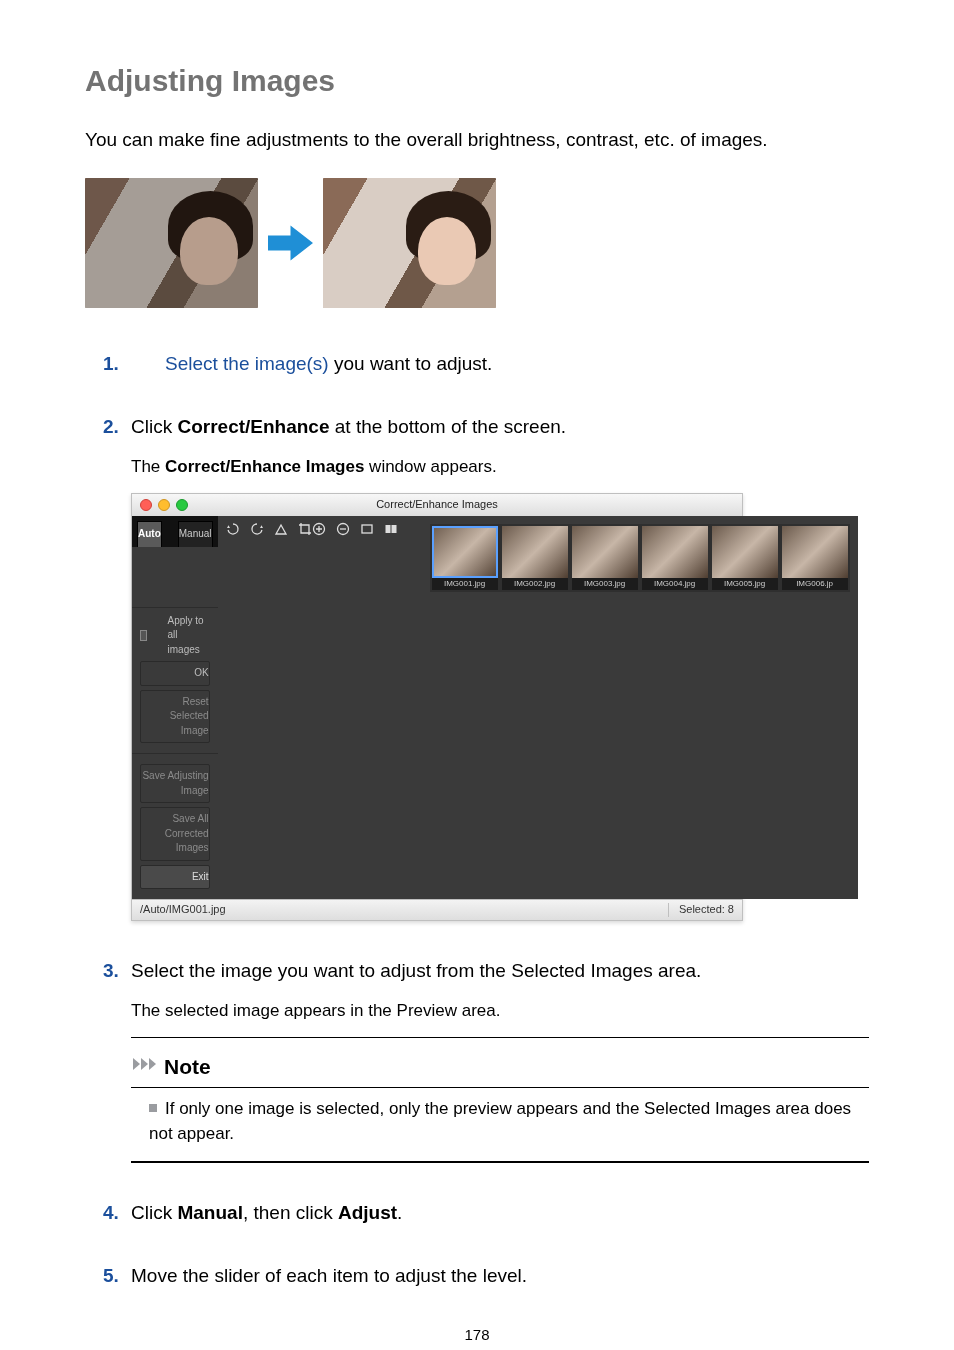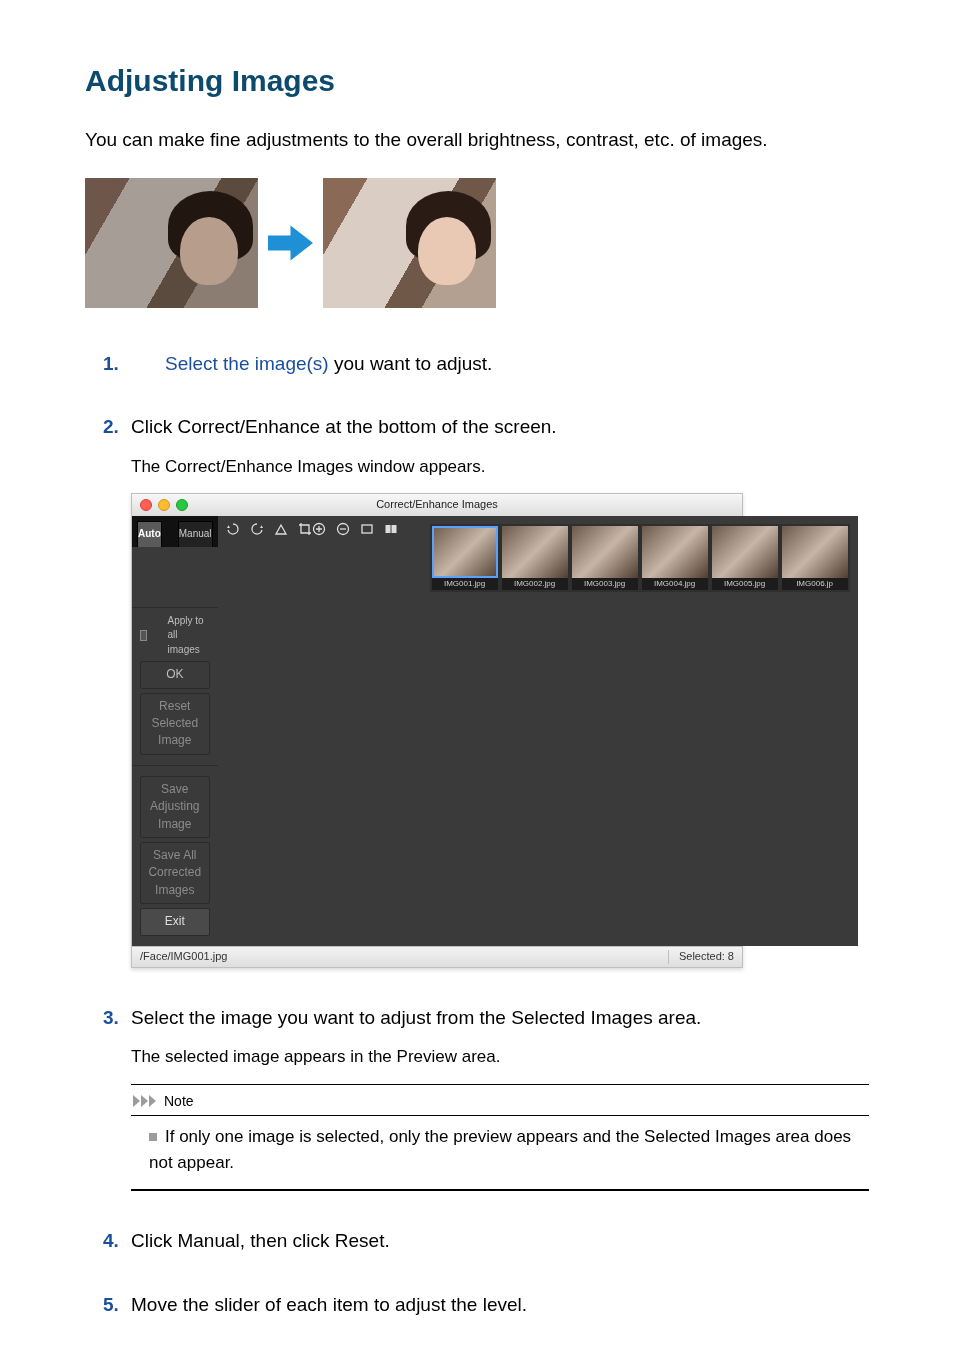--- a/index.html
+++ b/index.html
@@ -1,55 +1,55 @@
 <!DOCTYPE html>
 <html><head>
 <meta charset="utf-8">
 <style>
 html,body{margin:0;padding:0;background:#fff;font-family:Arial,Helvetica,sans-serif;color:#000;font-size:19px;}
 .page{width:954px;margin:0 auto;padding:64px 85px 40px 85px;box-sizing:border-box;}
-h1{color:#0c4a6e;font-size:30px;font-weight:bold;margin:0 0 28px 0;}
+h1{color:#737373;font-size:30px;font-weight:bold;margin:0 0 28px 0;}
 p.intro{margin:0 0 24px 0;line-height:1.45;}
 a.link{color:#1b4f9c;text-decoration:none;margin-left:34px;}
 .beforeafter{display:flex;align-items:center;gap:10px;margin:0 0 42px 0;}
 .photo{width:173px;height:130px;background:#c9b7ad;position:relative;overflow:hidden;border-radius:1px;}
 .photo::before{content:"";position:absolute;inset:0;background:linear-gradient(120deg,#8a6a57 0 18%,#d9cdc4 18% 55%,#6f5848 55% 70%,#b4a090 70% 100%);}
 .photo .face{position:absolute;left:55%;top:30%;width:58px;height:68px;background:#eac9b4;border-radius:50% 50% 45% 45%;}
 .photo .hair{position:absolute;left:48%;top:10%;width:85px;height:70px;background:#2a1c14;border-radius:50% 50% 30% 30%;}
 .photo.dark::before{filter:brightness(.78) contrast(.9);}
 .photo.dark .face{filter:brightness(.78);}
 .photo.dark .hair{filter:brightness(.78);}
 .arrow-big{width:45px;height:36px;}
 .arrow-big svg{width:100%;height:100%;}
 ol.steps{list-style:none;padding:0 0 0 18px;margin:0;counter-reset:step;}
 ol.steps>li{counter-increment:step;margin:0 0 36px 0;position:relative;padding-left:28px;line-height:1.45;}
 ol.steps>li::before{content:counter(step)".";position:absolute;left:0;top:0;color:#1b4f9c;font-weight:bold;font-size:19px;}
 ol.steps>li>.stxt{font-size:19px;}
 ol.steps>li .subtext{font-size:17px;margin:14px 0 0 0;}
-strong{font-weight:normal;}
+strong{font-weight:bold;}
 .app{width:610px;margin:14px 0 8px 0;background:#e9e9e9;border:1px solid #bfbfbf;box-shadow:0 2px 4px rgba(0,0,0,.15);font-family:Arial,Helvetica,sans-serif;}
 .titlebar{height:22px;background:linear-gradient(#f7f7f7,#dedede);display:flex;align-items:center;font-size:11px;color:#222;position:relative;}
 .tr-btns{display:flex;gap:6px;margin:0 8px;}
 .tr-btns span{width:10px;height:10px;border-radius:50%;display:block;}
 .tr-btns .r{background:#ff5f57;border:1px solid #d04038;}
 .tr-btns .y{background:#ffbd2e;border:1px solid #cf9421;}
 .tr-btns .g{background:#28c940;border:1px solid #1a9b2e;}
 .titlebar .t{position:absolute;left:0;right:0;text-align:center;}
 .app-body{display:flex;background:#3a3a3a;}
 .sidebar{width:170px;background:#3a3a3a;color:#ddd;font-size:10px;display:flex;flex-direction:column;}
 .tabs{display:flex;background:#111;padding:5px 5px 0 5px;gap:16px;}
 .tab{flex:1;text-align:center;padding:5px 0;background:#222;color:#ccc;font-size:10px;border:1px solid #000;border-bottom:none;}
 .tab.active{background:#5a5a5a;color:#fff;font-weight:bold;}
 .side-list{padding:10px 0;}
 .side-item{padding:7px 10px;text-align:center;color:#dcdcdc;font-size:10px;border-bottom:1px solid #2c2c2c;background:#3f3f3f;}
 .side-spacer{flex:1;min-height:60px;}
 .side-block{border-top:1px solid #2c2c2c;padding:6px 8px;}
 .chk{display:flex;align-items:center;gap:21px;color:#bdbdbd;font-size:10px;}
 .chk .box{width:9px;height:9px;border:1px solid #888;background:#555;}
-.side-btn{margin:4px 0;padding:4px 0;text-align:center;background:#3a3a3a;color:#8b8b8b;font-size:12px;border:1px solid #2a2a2a;border-radius:2px;}
+.side-btn{margin:4px 0;padding:4px 0;text-align:right;background:#3a3a3a;color:#8b8b8b;font-size:10px;border:1px solid #2a2a2a;border-radius:2px;}
 .side-btn.pri{color:#bdbdbd;}
 .side-btn.exit{background:#4a4a4a;color:#ddd;}
 .mainpane{flex:1;background:#3a3a3a;display:flex;flex-direction:row;}
 .toolbar{height:26px;background:#3a3a3a;display:flex;align-items:center;justify-content:space-between;padding:0 8px;}
 .tool-l,.tool-r{display:flex;gap:10px;color:#dcdcdc;}
 .ticon{width:14px;height:14px;display:flex;align-items:center;justify-content:center;}
 .preview{flex:1;min-height:250px;background:#2f2f2f;margin:0 8px;position:relative;overflow:hidden;}
 .preview .p-img{position:absolute;inset:0;background:linear-gradient(115deg,#7d6454 0 16%,#e6dcd4 16% 42%,#c7a98e 42% 58%,#5a4434 58% 72%,#a98c77 72% 100%);}
 .preview .p-hair{position:absolute;left:42%;top:12%;width:200px;height:180px;background:#1f140d;border-radius:50% 50% 35% 35%;}
 .preview .p-face{position:absolute;left:50%;top:34%;width:120px;height:142px;background:#eac9b4;border-radius:48% 48% 44% 44%;}
@@ -58,21 +58,21 @@
 .thumb{flex:0 0 66px;display:flex;flex-direction:column;}
 .thumb .ti{flex:1;background:linear-gradient(135deg,#6b5a4c,#c7b6a7,#4e3d30);}
 .thumb.sel .ti{outline:2px solid #5aa0ff;outline-offset:-2px;}
 .thumb .tl{height:12px;background:#1c1c1c;color:#cfcfcf;font-size:8px;text-align:center;line-height:12px;overflow:hidden;}
 .statusbar{height:20px;background:linear-gradient(#f3f3f3,#dedede);border-top:1px solid #bfbfbf;display:flex;align-items:center;justify-content:space-between;font-size:11px;color:#333;padding:0 8px;}
 .statusbar .sep{width:1px;height:14px;background:#bfbfbf;margin:0 10px;}
 .note{margin:14px 0 0 0;border-top:1px solid #000;border-bottom:2px solid #000;}
 .note .nh{display:flex;align-items:center;gap:8px;padding:6px 0 4px 2px;border-bottom:1px solid #000;}
 .note .nh .chev{display:flex;gap:1px;}
 .note .nh .chev span{width:0;height:0;border-top:6px solid transparent;border-bottom:6px solid transparent;border-left:7px solid #9a9ca0;display:block;}
-.note .nh strong{font-size:14px;}
+.note .nh strong{font-size:21px;margin-top:8px;}
 .note .nb{padding:8px 4px 14px 18px;font-size:17px;line-height:1.5;}
 .note .nb .sq{display:inline-block;width:8px;height:8px;background:#9a9ca0;margin:0 8px 2px 0;vertical-align:middle;}
 .pg{text-align:center;font-size:15px;margin-top:34px;}
 </style>
 </head>
 <body>
 
 <div class="page">
   <h1>Adjusting Images</h1>
   <p class="intro">You can make fine adjustments to the overall brightness, contrast, etc. of images.</p>
@@ -218,21 +218,21 @@
                   <div class="tl">IMG005.jpg</div>
                 </div>
               <div class="thumb">
                   <div class="ti"></div>
                   <div class="tl">IMG006.jp</div>
                 </div>
             </div>
           </div>
         </div>
         <div class="statusbar">
-          <span>/Face/IMG001.jpg</span>
+          <span>/Auto/IMG001.jpg</span>
           <span style="display:flex;align-items:center;">
               <span class="sep"></span>
               <span>Selected: 8</span>
             </span>
         </div>
       </div>
     </li>
 
     <li>
       <span class="stxt">Select the image you want to adjust from the Selected Images area.</span>
@@ -245,21 +245,21 @@
               <span></span>
             </span>
           <strong>Note</strong>
         </div>
         <div class="nb"><span class="sq"></span><span>If only one image is selected, only the preview appears and the Selected Images area does not appear.</span></div>
       </div>
     </li>
 
     <li>
       <span class="stxt">
-        <span>Click </span><strong>Manual</strong><span>, then click </span><strong>Reset</strong><span>.</span>
+        <span>Click </span><strong>Manual</strong><span>, then click </span><strong>Adjust</strong><span>.</span>
       </span>
     </li>
 
     <li>
       <span class="stxt">Move the slider of each item to adjust the level.</span>
     </li>
   </ol>
 
   <div class="pg">178</div>
 </div>

